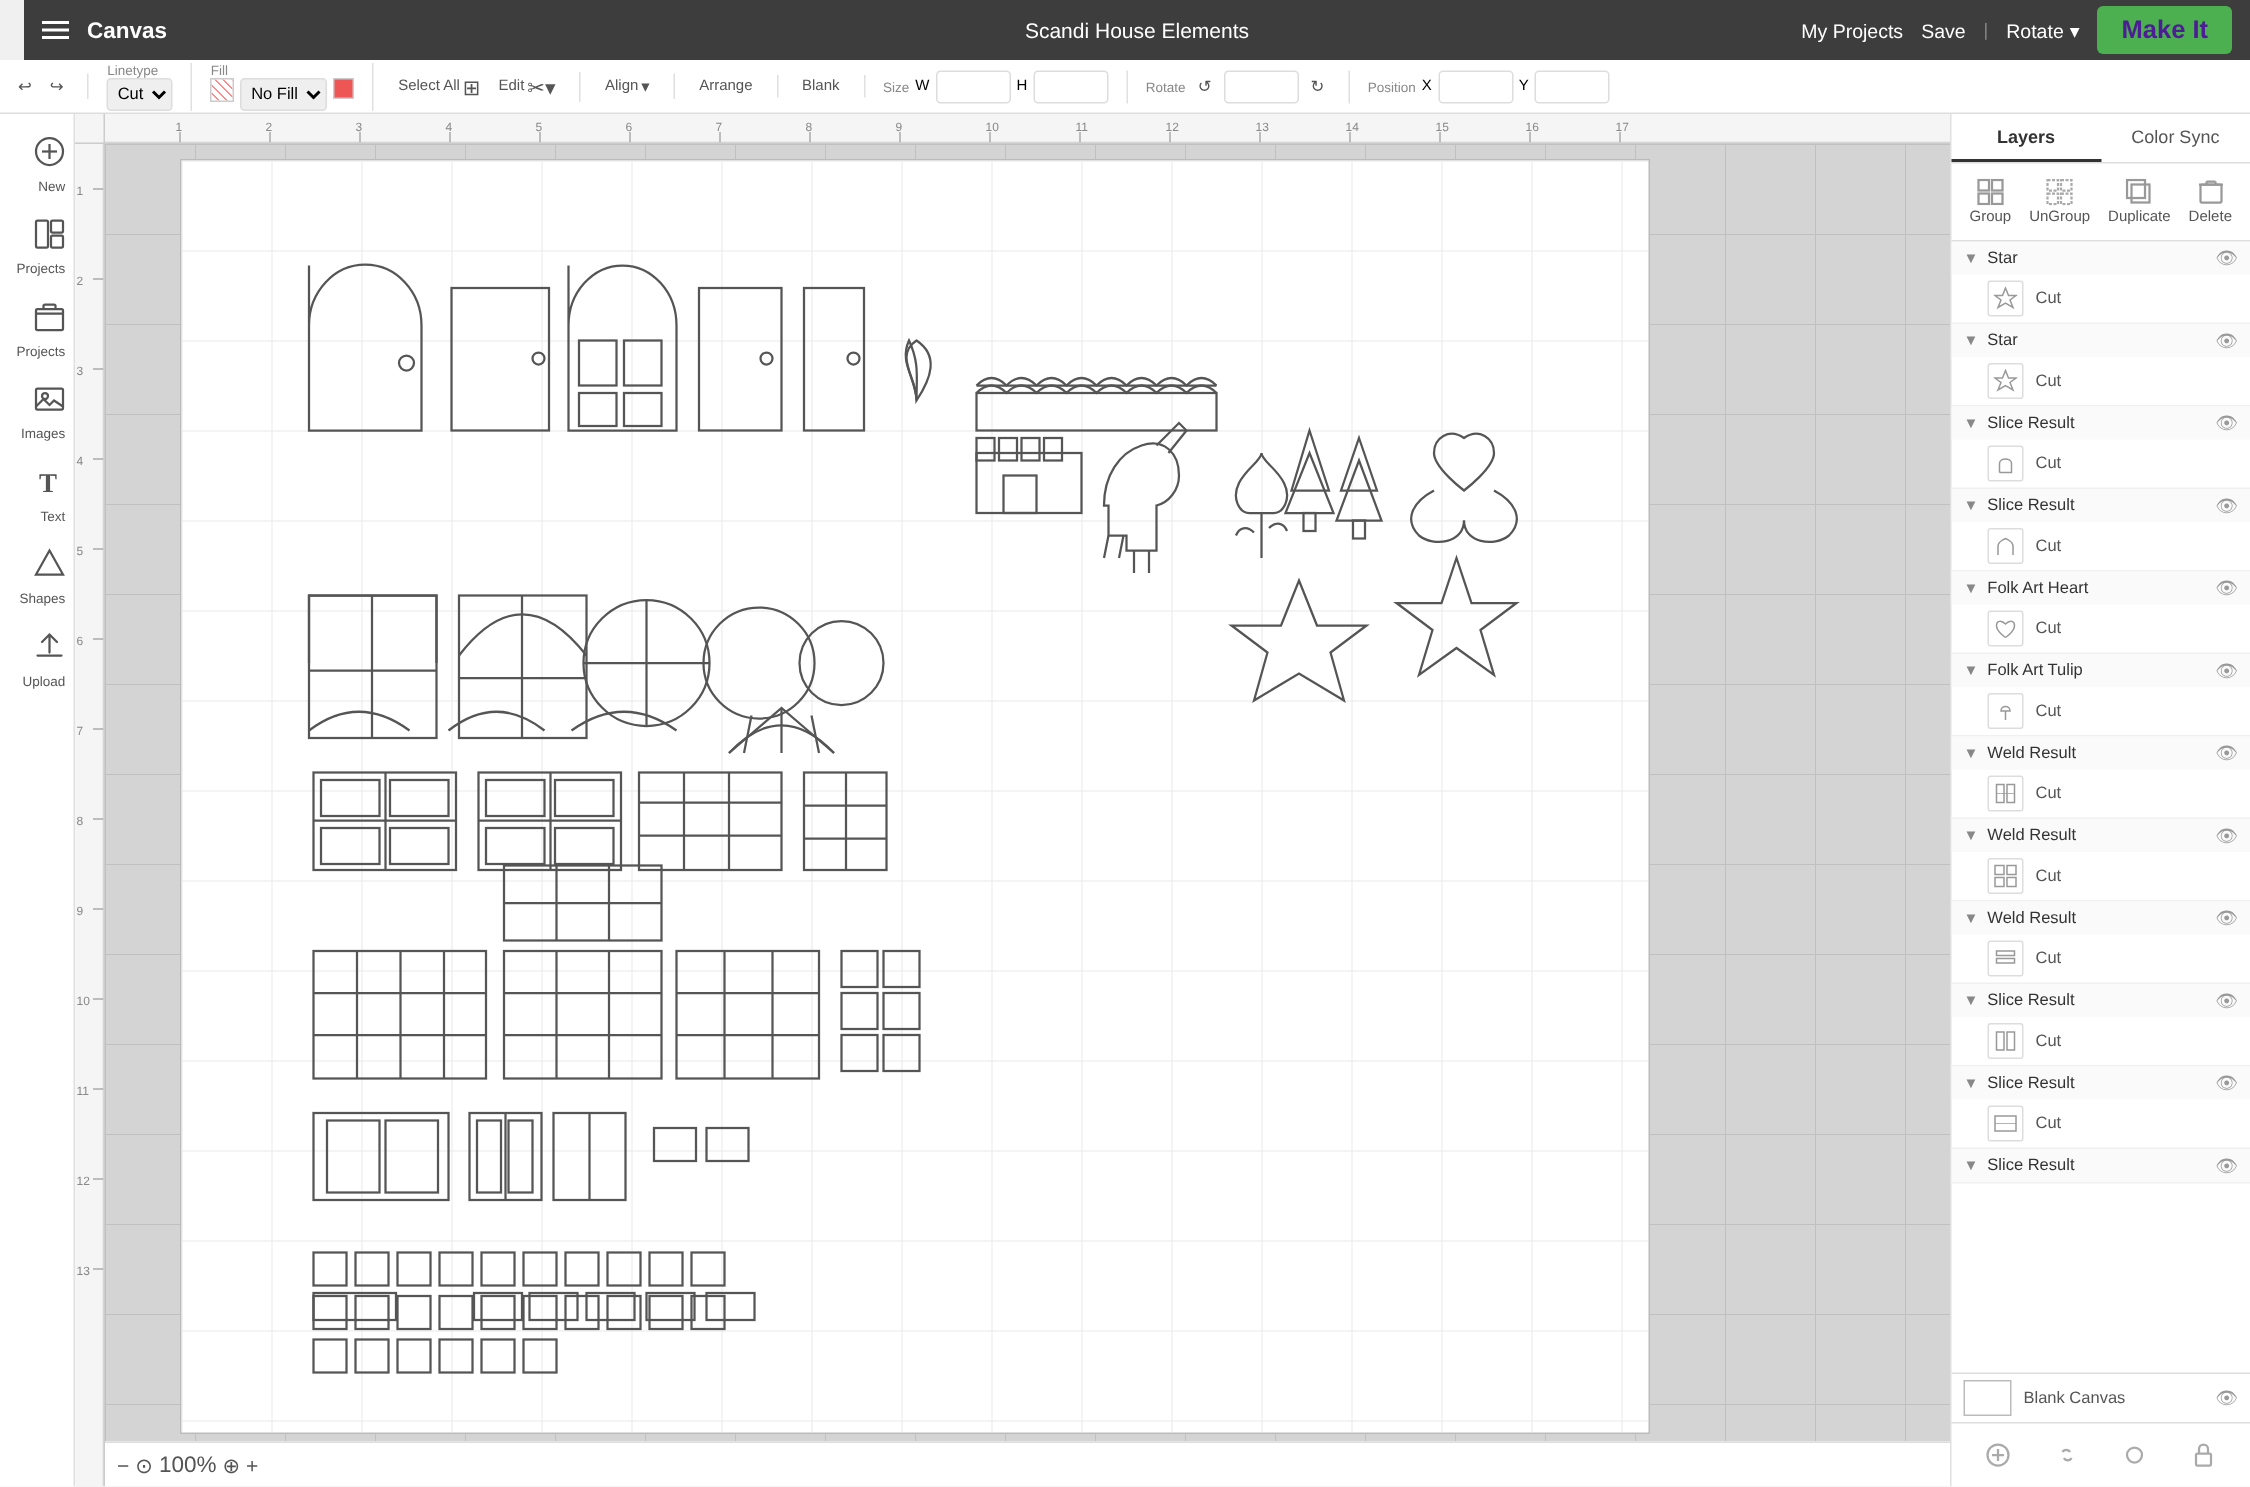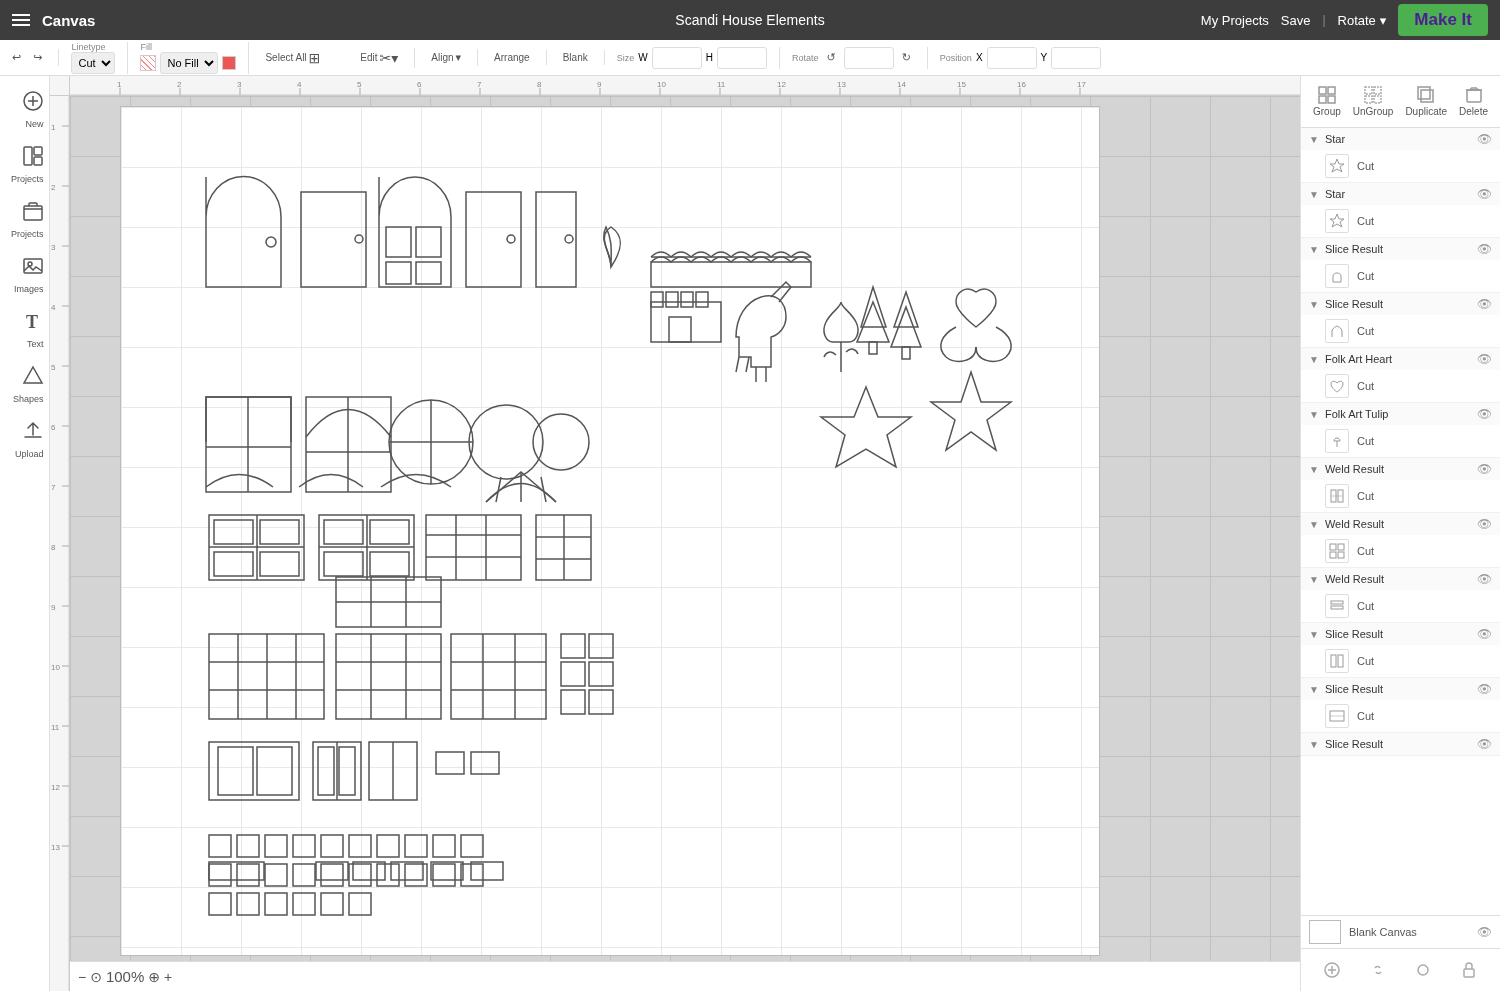--- a/index.html
+++ b/index.html
@@ -8,20 +8,21 @@
     
     #top-nav {
       height: 40px;
       background: #3d3d3d;
       display: flex;
       align-items: center;
       padding: 13px 12px;
       color: #fff;
       position: relative;
       z-index: 100;
+      margin-left: 16px;
     }
     #top-nav .nav-left { display: flex; align-items: center; gap: 12px; }
     #top-nav .nav-title { position: absolute; left: 50%; transform: translateX(-50%); font-size: 14px; color: #fff; }
     #top-nav .nav-right { margin-left: auto; display: flex; align-items: center; gap: 12px; }
     .hamburger { cursor: pointer; display: flex; flex-direction: column; gap: 3px; }
     .hamburger span { display: block; width: 18px; height: 2px; background: #fff; }
     .nav-btn { background: none; border: none; color: #fff; font-size: 13px; cursor: pointer; }
     .nav-btn-green { background: #4caf50; border: none; color: #4c1d95; font-size: 17px; cursor: pointer; padding: 6px 16px; border-radius: 4px; font-weight: 700; }
     .explore-btn { display: flex; align-items: center; gap: 4px; }
     .separator { color: #888; }
@@ -276,36 +277,36 @@
     <div>
       <div style="font-size:9px;color:#888;">Linetype</div>
       <select class="toolbar-select">
         <option>Cut</option>
       </select>
     </div>
   </div>
   <div class="toolbar-group">
     <div>
       <div style="font-size:9px;color:#888;">Fill</div>
-      <div style="display:flex;align-items:center;gap:4px;">
+      <div style="display:flex;gap:4px;">
         <div style="width:16px;height:16px;border:1px solid #ccc;background: repeating-linear-gradient(45deg,#fff,#fff 3px,#f88 3px,#f88 4px);"></div>
         <select class="toolbar-select">
           <option>No Fill</option>
         </select>
         <div style="width:14px;height:14px;border:1px solid #ccc;background:#e55;"></div>
       </div>
     </div>
   </div>
   <div class="toolbar-group">
     <button class="toolbar-btn">
       <span style="font-size:10px;">Select All</span>
       <span style="font-size:14px;">⊞</span>
     </button>
     <button class="toolbar-btn">
-      <span style="font-size:10px;margin-left:28px;">Edit</span>
+      <span style="font-size:10px;">Edit</span>
       <span style="font-size:14px;">✂▾</span>
     </button>
   </div>
   <div class="toolbar-group">
     <button class="toolbar-btn">
       <span style="font-size:10px;">Align</span>
         <span>▾</span>
     </button>
   </div>
   <div class="toolbar-group">
@@ -773,20 +774,24 @@
       <button class="zoom-btn">−</button>
       <button class="zoom-btn">⊙</button>
       <span class="zoom-label">100%</span>
       <button class="zoom-btn">⊕</button>
       <button class="zoom-btn">+</button>
     </div>
   </div>
 
   <div id="right-panel">
 
+    <div id="panel-tabs">
+      <div class="panel-tab active">Layers</div>
+      <div class="panel-tab">Color Sync</div>
+    </div>
 
     <div id="panel-actions">
       <button class="panel-action-btn">
         <svg width="18" height="18" viewBox="0 0 18 18">
             <rect x="1" y="1" width="7" height="7" fill="none" stroke="#999" stroke-width="1.5"></rect>
             <rect x="10" y="1" width="7" height="7" fill="none" stroke="#999" stroke-width="1.5"></rect>
             <rect x="1" y="10" width="7" height="7" fill="none" stroke="#999" stroke-width="1.5"></rect>
             <rect x="10" y="10" width="7" height="7" fill="none" stroke="#999" stroke-width="1.5"></rect>
           </svg>
         <span>Group</span>

